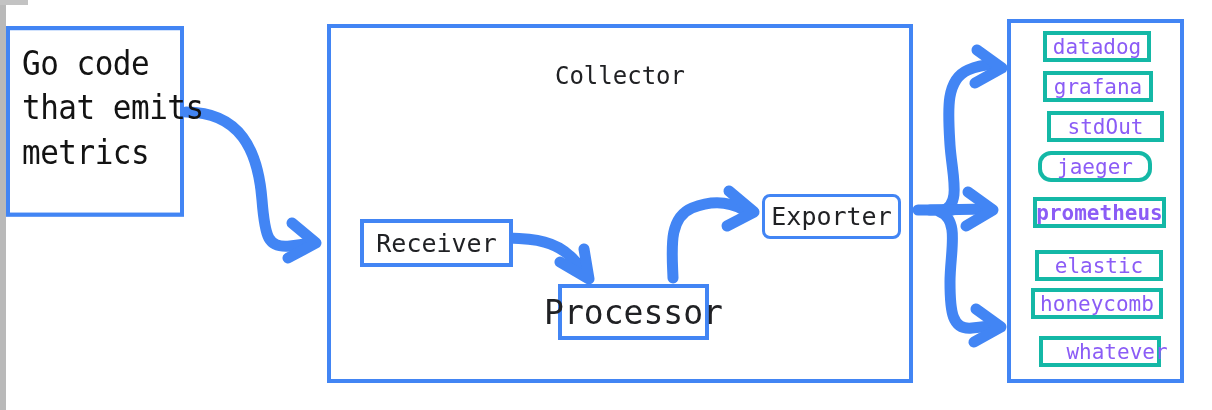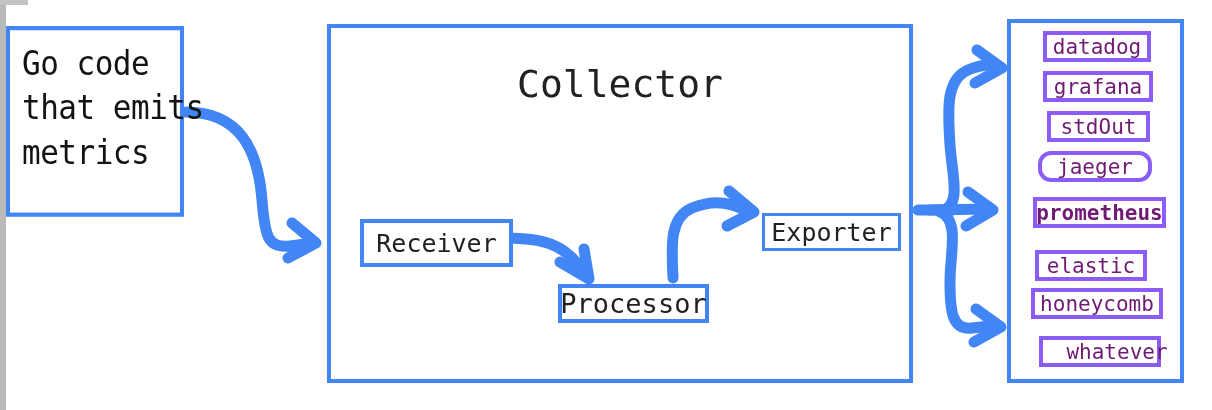--- a/index.html
+++ b/index.html
@@ -85,68 +85,69 @@
     top: 24px;
     width: 586px;
     height: 359px;
   }
   #collector-title {
     position: absolute;
     left: 327px;
     top: 62px;
     width: 586px;
     text-align: center;
-    font-size: 38px;
+    font-size: 24px;
     color: #202124;
     letter-spacing: 0px;
   }
 
   #receiver-box {
     left: 360px;
     top: 219px;
     width: 153px;
     height: 48px;
     font-size: 25px;
     border-width: 4px;
   }
   #processor-box {
     left: 558px;
     top: 284px;
     width: 151px;
-    height: 39px;
-    font-size: 27px;
+    height: 56px;
+    font-size: 33px;
     border-width: 4px;
   }
   #exporter-box {
     left: 762px;
-    top: 213px;
+    top: 194px;
     width: 139px;
-    height: 38px;
+    height: 45px;
     font-size: 25px;
     border-width: 3px;
+    border-radius: 8px;
   }
 
   
   #destinations-box {
     left: 1007px;
     top: 19px;
     width: 177px;
     height: 364px;
   }
   .dest {
     position: absolute;
     box-sizing: border-box;
     background: #ffffff;
-    border: 4px solid #8b5cf6;
+    border: 4px solid #14b8a6;
     height: 31px;
     display: flex;
     align-items: center;
     justify-content: center;
     font-size: 21px;
-    color: #701a75;
+    color: #8b5cf6;
     white-space: nowrap;
     letter-spacing: 0px;
   }
 </style>
 </head>
 <body>
 
 <div id="canvas">
 
   <div id="frame-left"></div>
@@ -201,30 +202,30 @@
   </div>
 
   <div class="container-box" id="destinations-box"></div>
 
   <div class="dest" style="left:1043px; top:31px; width:108px;">
     <span>datadog</span>
   </div>
   <div class="dest" style="left:1043px; top:71px; width:110px;">
     <span>grafana</span>
   </div>
-  <div class="dest" style="left:1047px; top:111px; width:103px;">
+  <div class="dest" style="left:1047px; top:111px; width:117px;">
     <span>stdOut</span>
   </div>
   <div class="dest" style="left:1038px; top:151px; width:114px;border-radius:13px;">
     <span>jaeger</span>
   </div>
   <div class="dest" style="left:1033px; top:197px; width:133px;font-weight:bold;">
     <span>prometheus</span>
   </div>
-  <div class="dest" style="left:1035px; top:250px; width:112px;align-items:center;">
+  <div class="dest" style="left:1035px; top:250px; width:128px;align-items:center;">
     <span>elastic</span>
   </div>
   <div class="dest" style="left:1031px; top:288px; width:132px;text-align:right;">
     <span>honeycomb</span>
   </div>
   <div class="dest" style="left:1039px; top:336px; width:122px;padding-left:34px;">
     <span>whatever</span>
   </div>
 
 </div>

